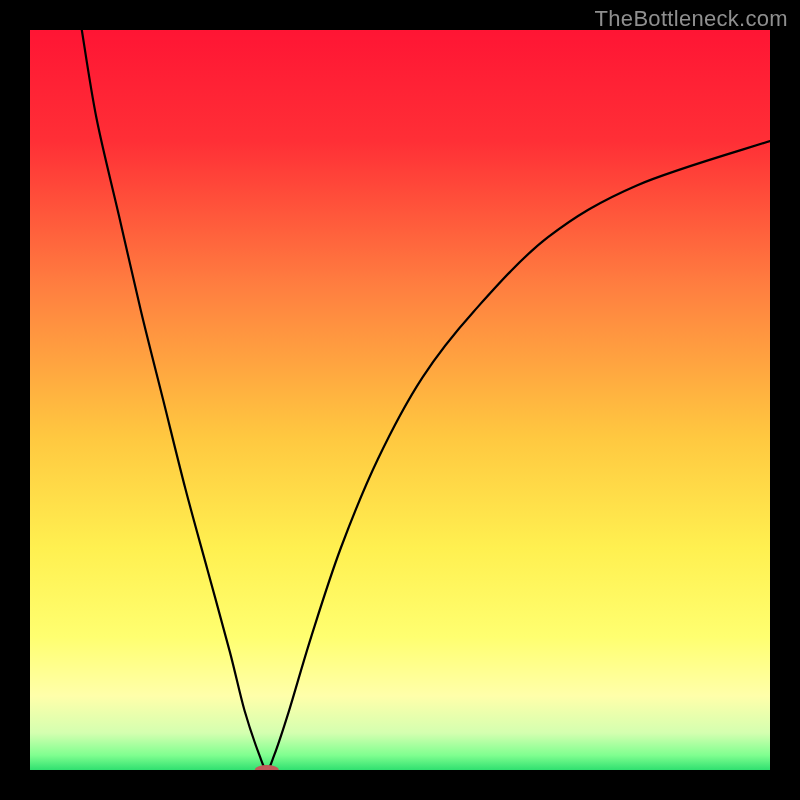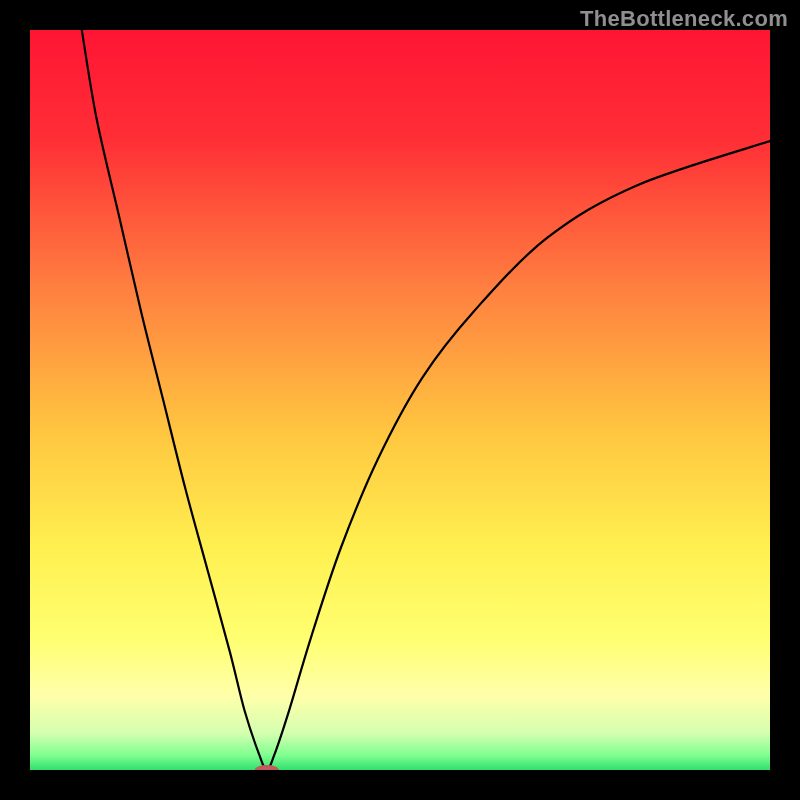--- a/index.html
+++ b/index.html
@@ -16,21 +16,21 @@
     width: 800px;
     height: 800px;
     background: #000000;
   }
   .watermark {
     position: absolute;
     top: 6px;
     right: 12px;
     color: #8f8f8f;
     font-size: 22px;
-    font-weight: 700;
+    font-weight: 400;
     letter-spacing: 0.3px;
   }
   .plot-area {
     position: absolute;
     left: 30px;
     top: 30px;
     width: 740px;
     height: 740px;
     background: #000000;
   }

